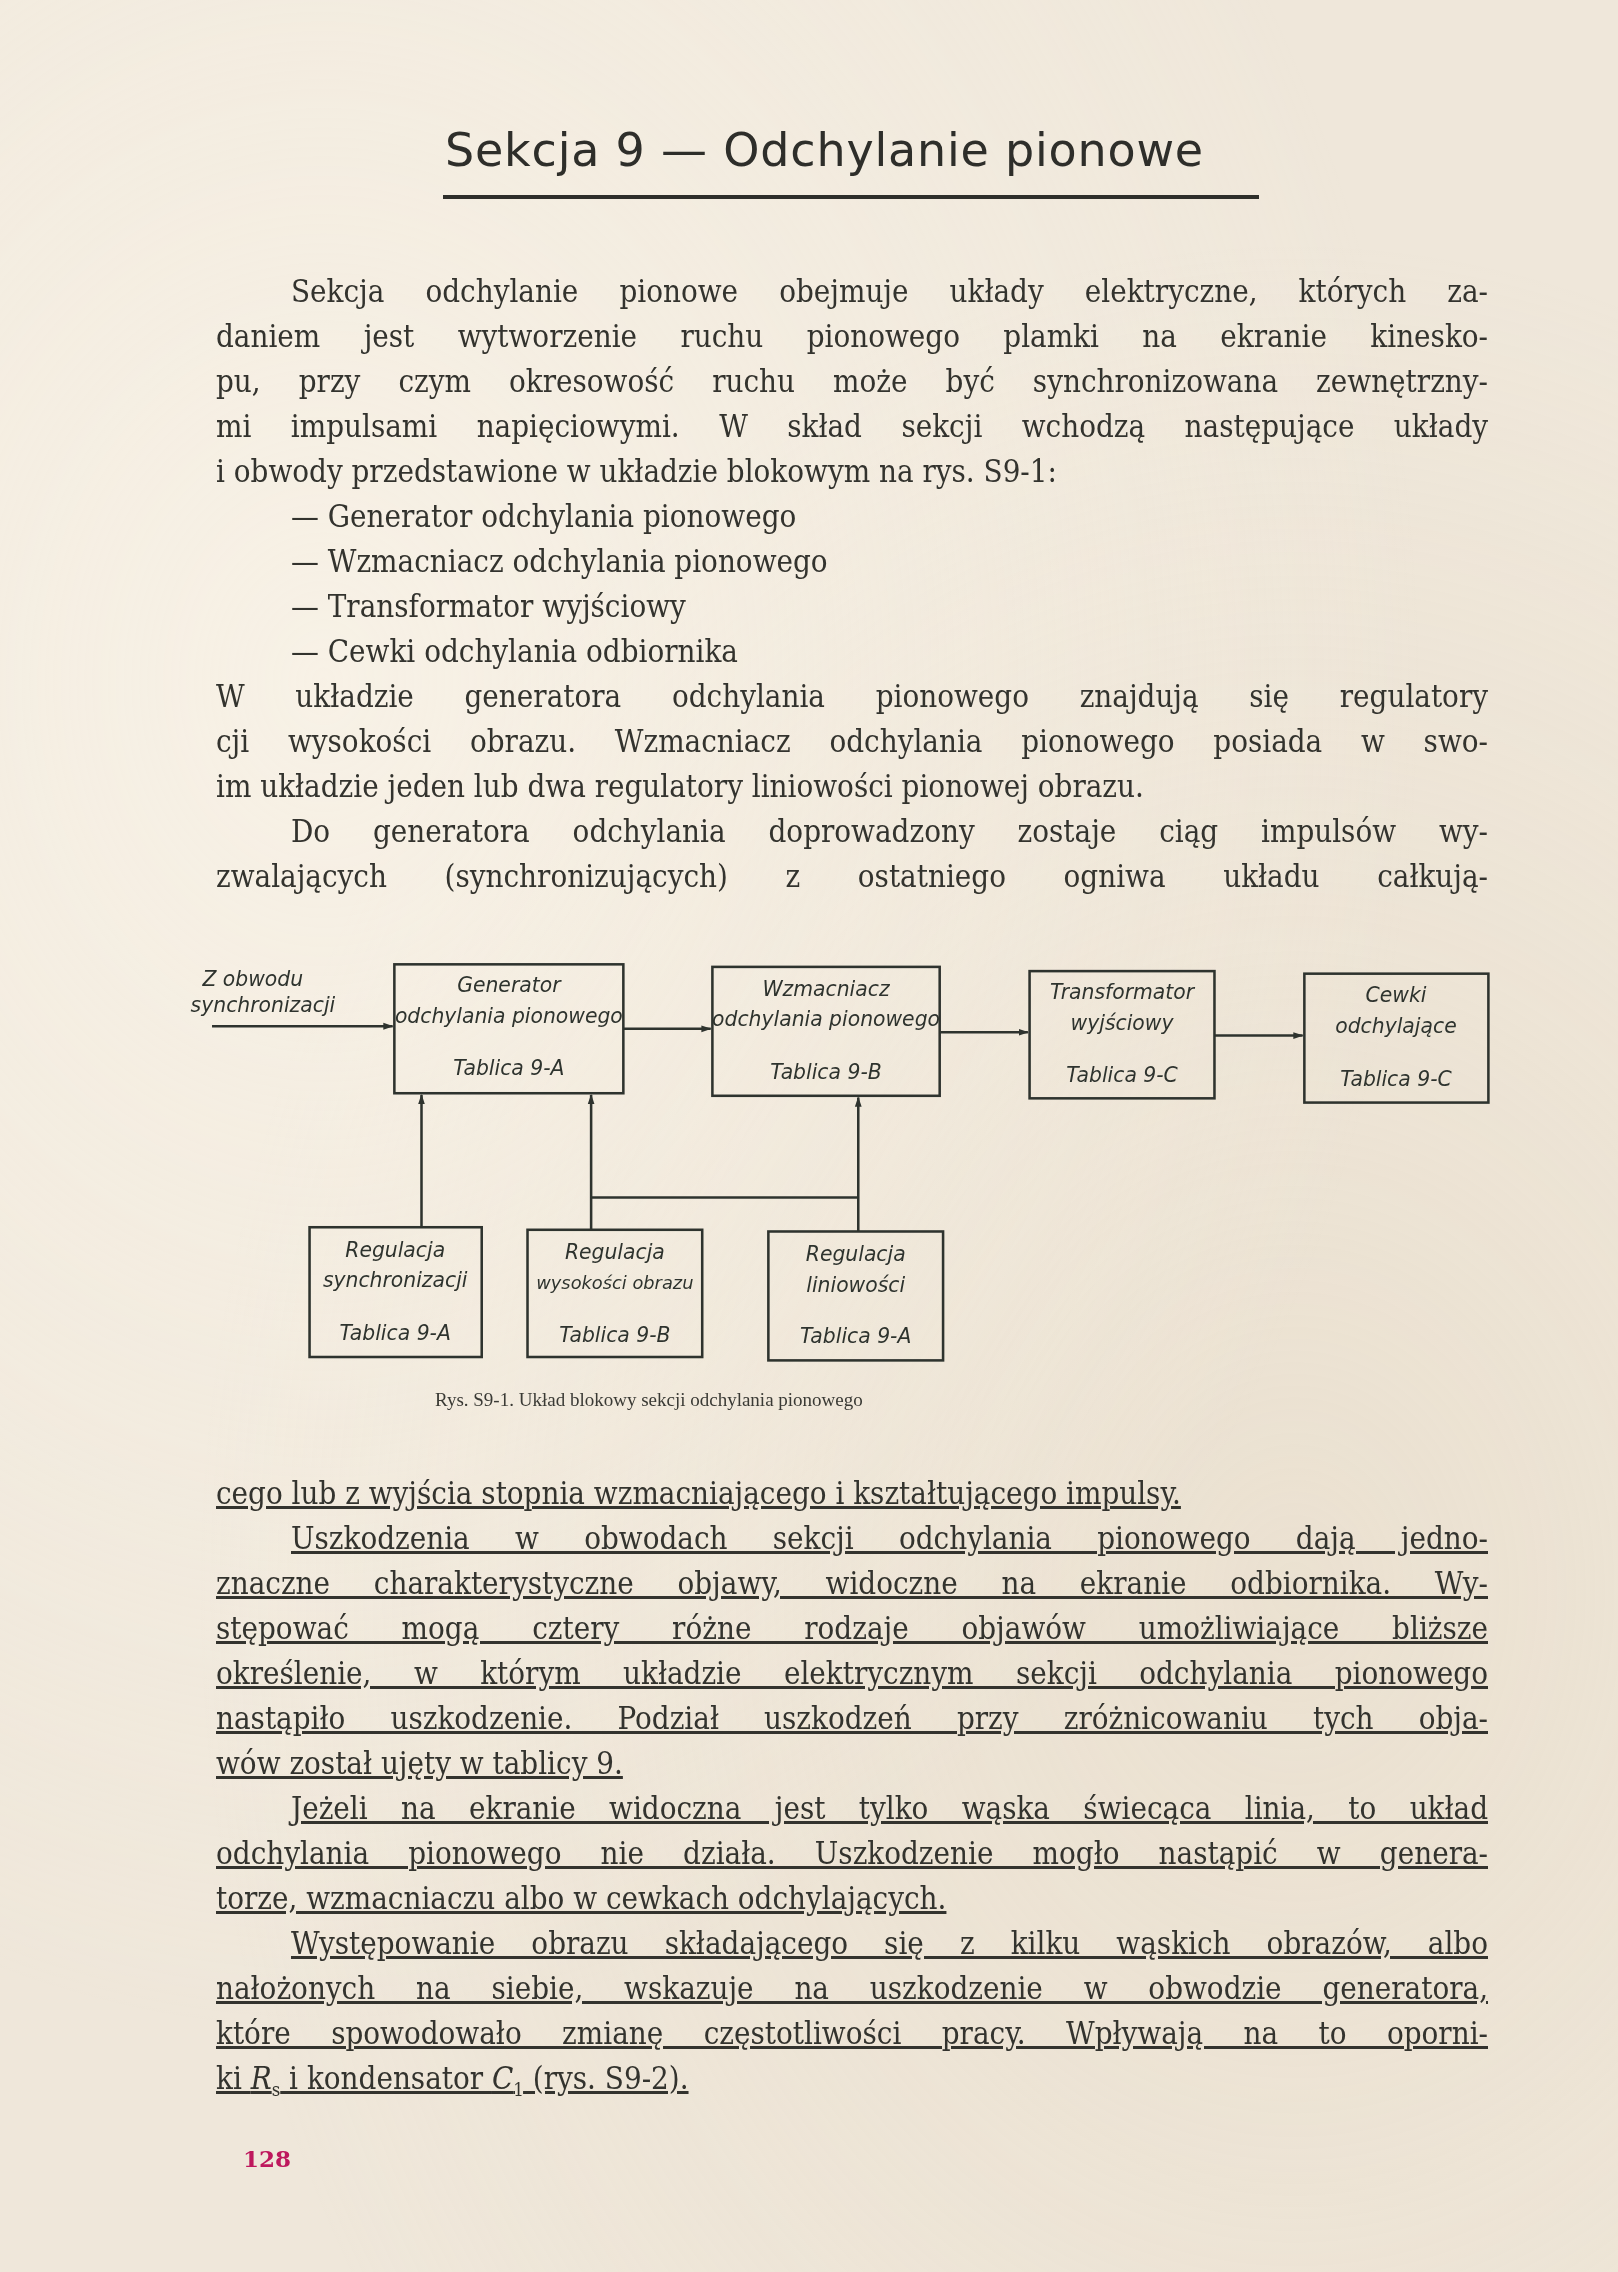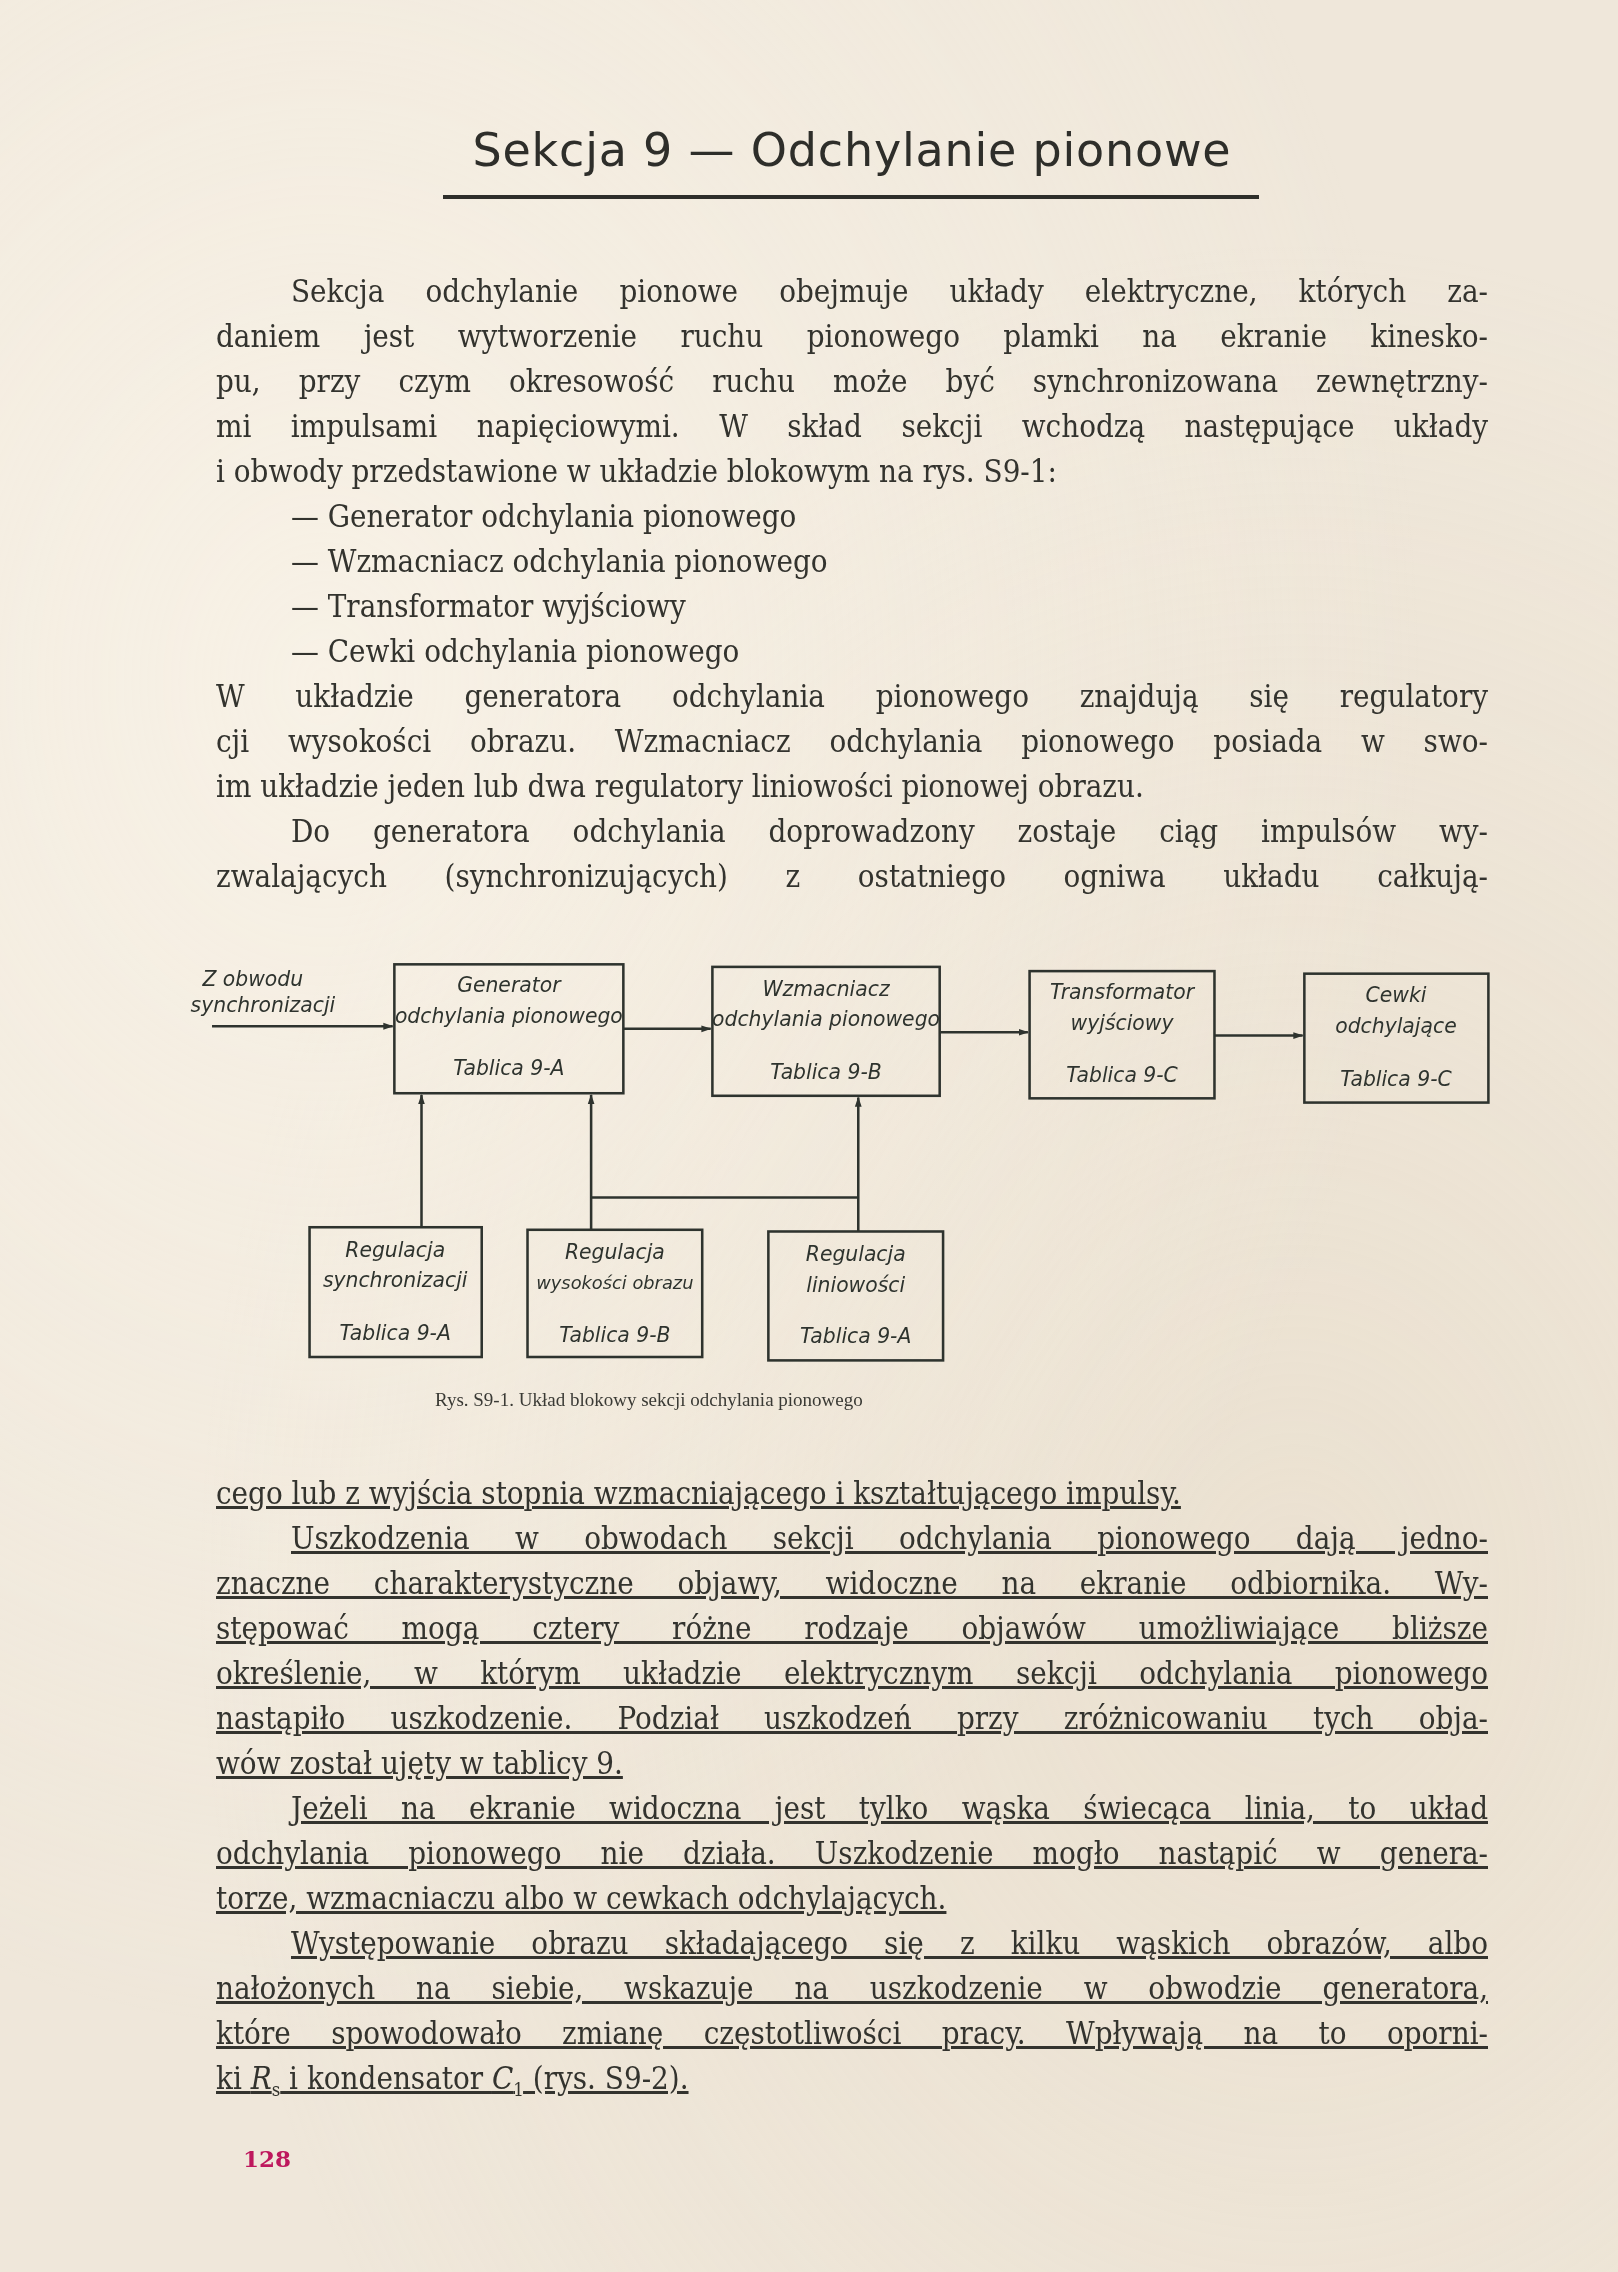--- a/index.html
+++ b/index.html
@@ -7,21 +7,21 @@
     width: 1619px; height: 2273px; position: relative; overflow: hidden;
     background: #efe7da;
     background-image:
       radial-gradient(ellipse at 20% 30%, rgba(255,250,240,0.55), transparent 60%),
       radial-gradient(ellipse at 80% 70%, rgba(230,218,198,0.45), transparent 60%);
     color: #2f2f2a;
     font-family: "DejaVu Serif", "Liberation Serif", serif;
   }
   .title {
     position: absolute; left: 445px; top: 123px; width: 814px;
-    text-align: center; font-family: "DejaVu Sans", "Liberation Sans", sans-serif;
+    font-family: "DejaVu Sans", "Liberation Sans", sans-serif;
     font-size: 46px; letter-spacing: 0.8px; color: #2e2e2a;
   }
   .title-rule {
     position: absolute; left: 443px; top: 195px; width: 816px; height: 4.2px; background: #2e2e2a;
   }
   .text-block {
     position: absolute; left: 216px; width: 1272px;
     font-size: 31px; line-height: 45px; text-align: justify; color: #33332e;
     font-family: "DejaVu Serif", "Liberation Serif", serif;
     font-stretch: condensed;
@@ -49,21 +49,21 @@
 
 <div class="text-block" style="top:246px;margin-top:23px;">
   <span class="line indent">Sekcja odchylanie pionowe obejmuje układy elektryczne, których za-</span>
   <span class="line">daniem jest wytworzenie ruchu pionowego plamki na ekranie kinesko-</span>
   <span class="line">pu, przy czym okresowość ruchu może być synchronizowana zewnętrzny-</span>
   <span class="line">mi impulsami napięciowymi. W skład sekcji wchodzą następujące układy</span>
   <span class="line last">i obwody przedstawione w układzie blokowym na rys. S9-1:</span>
   <span class="line list-item">— Generator odchylania pionowego</span>
   <span class="line list-item">— Wzmacniacz odchylania pionowego</span>
   <span class="line list-item">— Transformator wyjściowy</span>
-  <span class="line list-item">— Cewki odchylania pionowego</span>
+  <span class="line list-item">— Cewki odchylania odbiornika</span>
   <span class="line indent" style="padding-left:0">W układzie generatora odchylania pionowego znajdują się regulatory</span>
   <span class="line">cji wysokości obrazu. Wzmacniacz odchylania pionowego posiada w swo-</span>
   <span class="line last">im układzie jeden lub dwa regulatory liniowości pionowej obrazu.</span>
   <span class="line indent">Do generatora odchylania doprowadzony zostaje ciąg impulsów wy-</span>
   <span class="line">zwalających (synchronizujących) z ostatniego ogniwa układu całkują-</span>
 </div>
 
 <svg class="diagram" viewBox="0 0 1909 2680" xmlns="http://www.w3.org/2000/svg">
   <defs>
     <marker id="arr" markerWidth="12" markerHeight="10" refX="11" refY="5" orient="auto" markerUnits="userSpaceOnUse">

